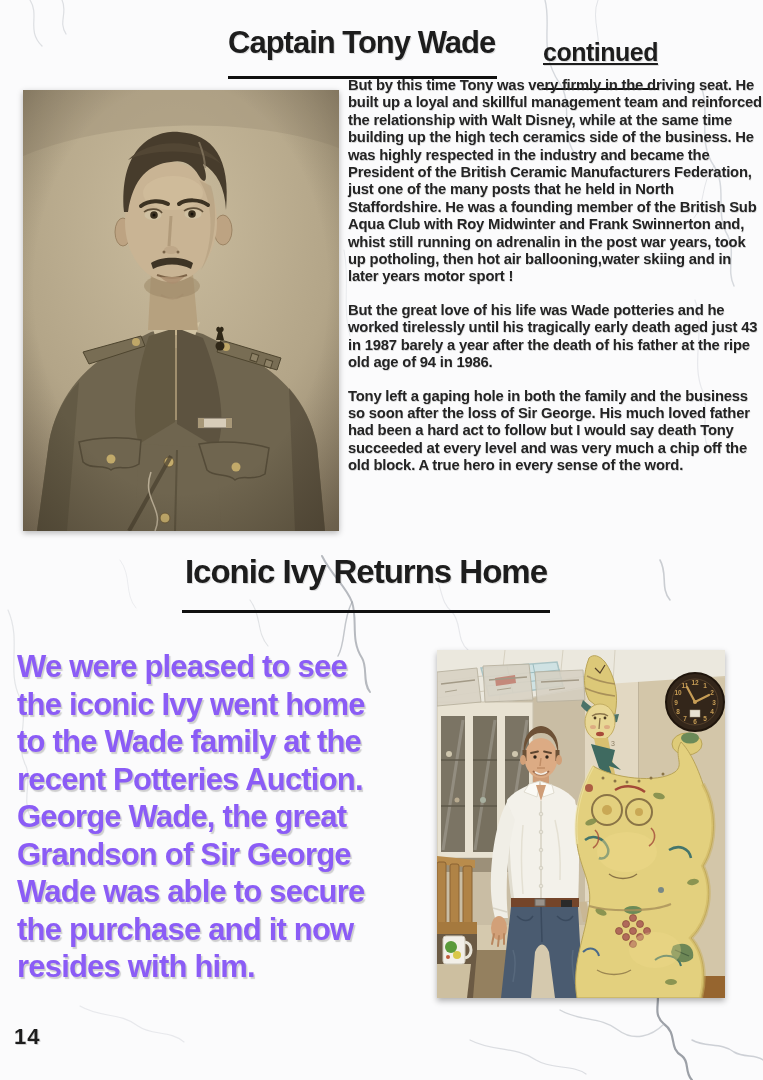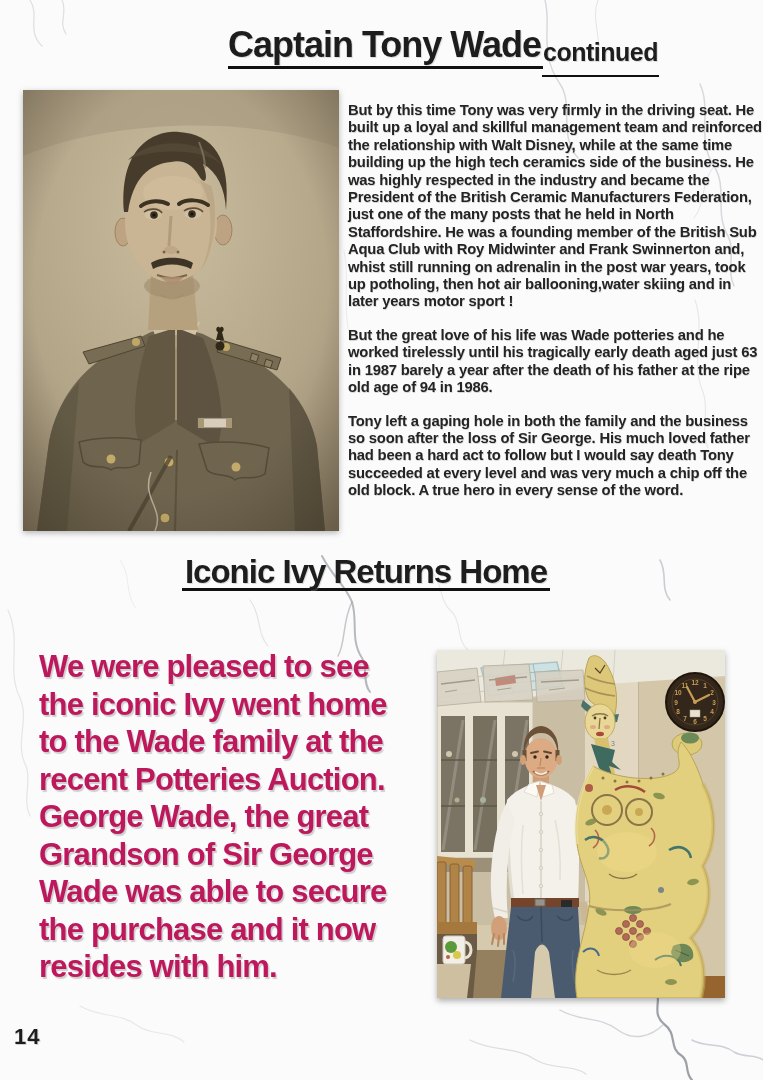--- a/index.html
+++ b/index.html
@@ -7,55 +7,55 @@
     width:763px;height:1080px;position:relative;overflow:hidden;
     background:#fbfbfc;
     font-family:"Liberation Sans","DejaVu Sans",sans-serif;
     color:#1d1d1d;
   }
   .marble{position:absolute;left:0;top:0;z-index:0;}
   .layer{position:absolute;z-index:1;}
 
   .title-wrap{left:228px;top:27px;}
   h1{
-    margin:0;display:inline-block;font-size:36px;line-height:1;font-weight:bold;
-    letter-spacing:-1px;border-bottom:3px solid #101010;padding:0 2px 3px 0;
+    margin:0;display:inline-block;font-size:31px;line-height:1;font-weight:bold;
+    letter-spacing:-1px;border-bottom:3px solid #101010;padding:0 2px 18px 0;
     text-shadow:1px 1px 0 rgba(160,160,160,.35);
     text-align:right;
   }
   .continued{
     left:542px;top:40px;display:inline-block;font-size:25px;line-height:1;
     font-weight:bold;letter-spacing:-.5px;border-bottom:2.5px solid #101010;
-    padding:0 1px 10px 1px;text-shadow:1px 1px 0 rgba(160,160,160,.35);
+    padding:0 1px 23px 1px;text-shadow:1px 1px 0 rgba(160,160,160,.35);text-decoration:underline;
   }
 
   .portrait{
     left:23px;top:90px;width:316px;height:441px;
     box-shadow:0 2px 6px rgba(0,0,0,.28);background:#b7a98d;
   }
   .portrait svg,.ivyphoto svg{display:block;}
 
   .col-right{
-    left:348px;top:102px;width:415px;
+    left:348px;top:77px;width:415px;
     font-size:14.8px;line-height:17.4px;font-weight:bold;letter-spacing:-.2px;
     color:#242424;text-shadow:.5px .5px 0 rgba(150,150,150,.35);
   }
   .col-right p{margin:0 0 16px 0;}
 
   .h2-wrap{left:178px;top:555px;width:376px;text-align:center;}
   h2{
     margin:0;display:inline-block;font-size:33px;line-height:1;font-weight:bold;
-    letter-spacing:-1px;border-bottom:3px solid #101010;padding:0 3px 0 3px;
+    letter-spacing:-1px;border-bottom:3px solid #101010;padding:0 3px 22px 3px;
     text-shadow:1px 1px 0 rgba(160,160,160,.35);
   }
 
   .ivy-text{
-    left:39px;top:648px;width:412px;
+    left:17px;top:648px;width:412px;
     font-size:31px;line-height:37.5px;font-weight:bold;letter-spacing:-.8px;
-    white-space:pre-line;color:#be185d;
+    white-space:pre-line;color:#8b5cf6;
     text-shadow:1.5px 1.5px 1px rgba(150,150,150,.45);
   }
 
   .ivyphoto{
     left:437px;top:650px;width:288px;height:348px;
     box-shadow:0 3px 6px rgba(0,0,0,.3);background:#d5c9ae;
   }
 
   .pagenum{
     left:14px;top:1024px;font-size:22px;font-weight:bold;letter-spacing:1px;
@@ -175,21 +175,21 @@
       <path d="M134,185 C146,189 152,189 164,185" stroke="#7d6448" stroke-width="2" fill="none"></path>
       <path d="M137,187 C148,196 152,196 161,187 Z" fill="#ab8e70" opacity=".85"></path>
       <path d="M138,205 C148,211 156,209 160,204" stroke="#a28b6b" stroke-width="1.5" fill="none" opacity=".55"></path>
     </g>
     <rect width="316" height="441" fill="url(#pv)"></rect>
   </svg>
 </div>
 
 <div class="layer col-right">
   <p>But by this time Tony was very firmly in the driving seat. He built up a loyal and skillful management team and reinforced the relationship with Walt Disney, while at the same time building up the high tech ceramics side of the business. He was highly respected in the industry and became the President of the  British Ceramic Manufacturers Federation, just one of the many posts that he held in North Staffordshire.  He was a founding member of the British Sub Aqua Club  with Roy Midwinter and Frank Swinnerton and, whist still running on adrenalin in the post war years, took up potholing, then hot air ballooning,water skiing and in later years  motor sport !</p>
-  <p>But the great love of his life was Wade potteries and he worked tirelessly until his tragically early death aged just 63 in 1987 barely a year after the death of his father at the ripe old age of 94 in 1986.</p>
+  <p>But the great love of his life was Wade potteries and he worked tirelessly until his tragically early death aged just 43 in 1987 barely a year after the death of his father at the ripe old age of 94 in 1986.</p>
   <p>Tony left a gaping hole in both the family and the business so soon after the loss of Sir George. His much loved father had been a hard act to follow but I would say death Tony succeeded at every level and was very much a chip off the old block. A true hero in every sense of the word.</p>
 </div>
 
 <div class="layer h2-wrap">
   <h2>Iconic Ivy Returns Home</h2>
 </div>
 
 <div class="layer ivy-text">We were pleased to see
 the iconic Ivy went home
 to the Wade family at the

